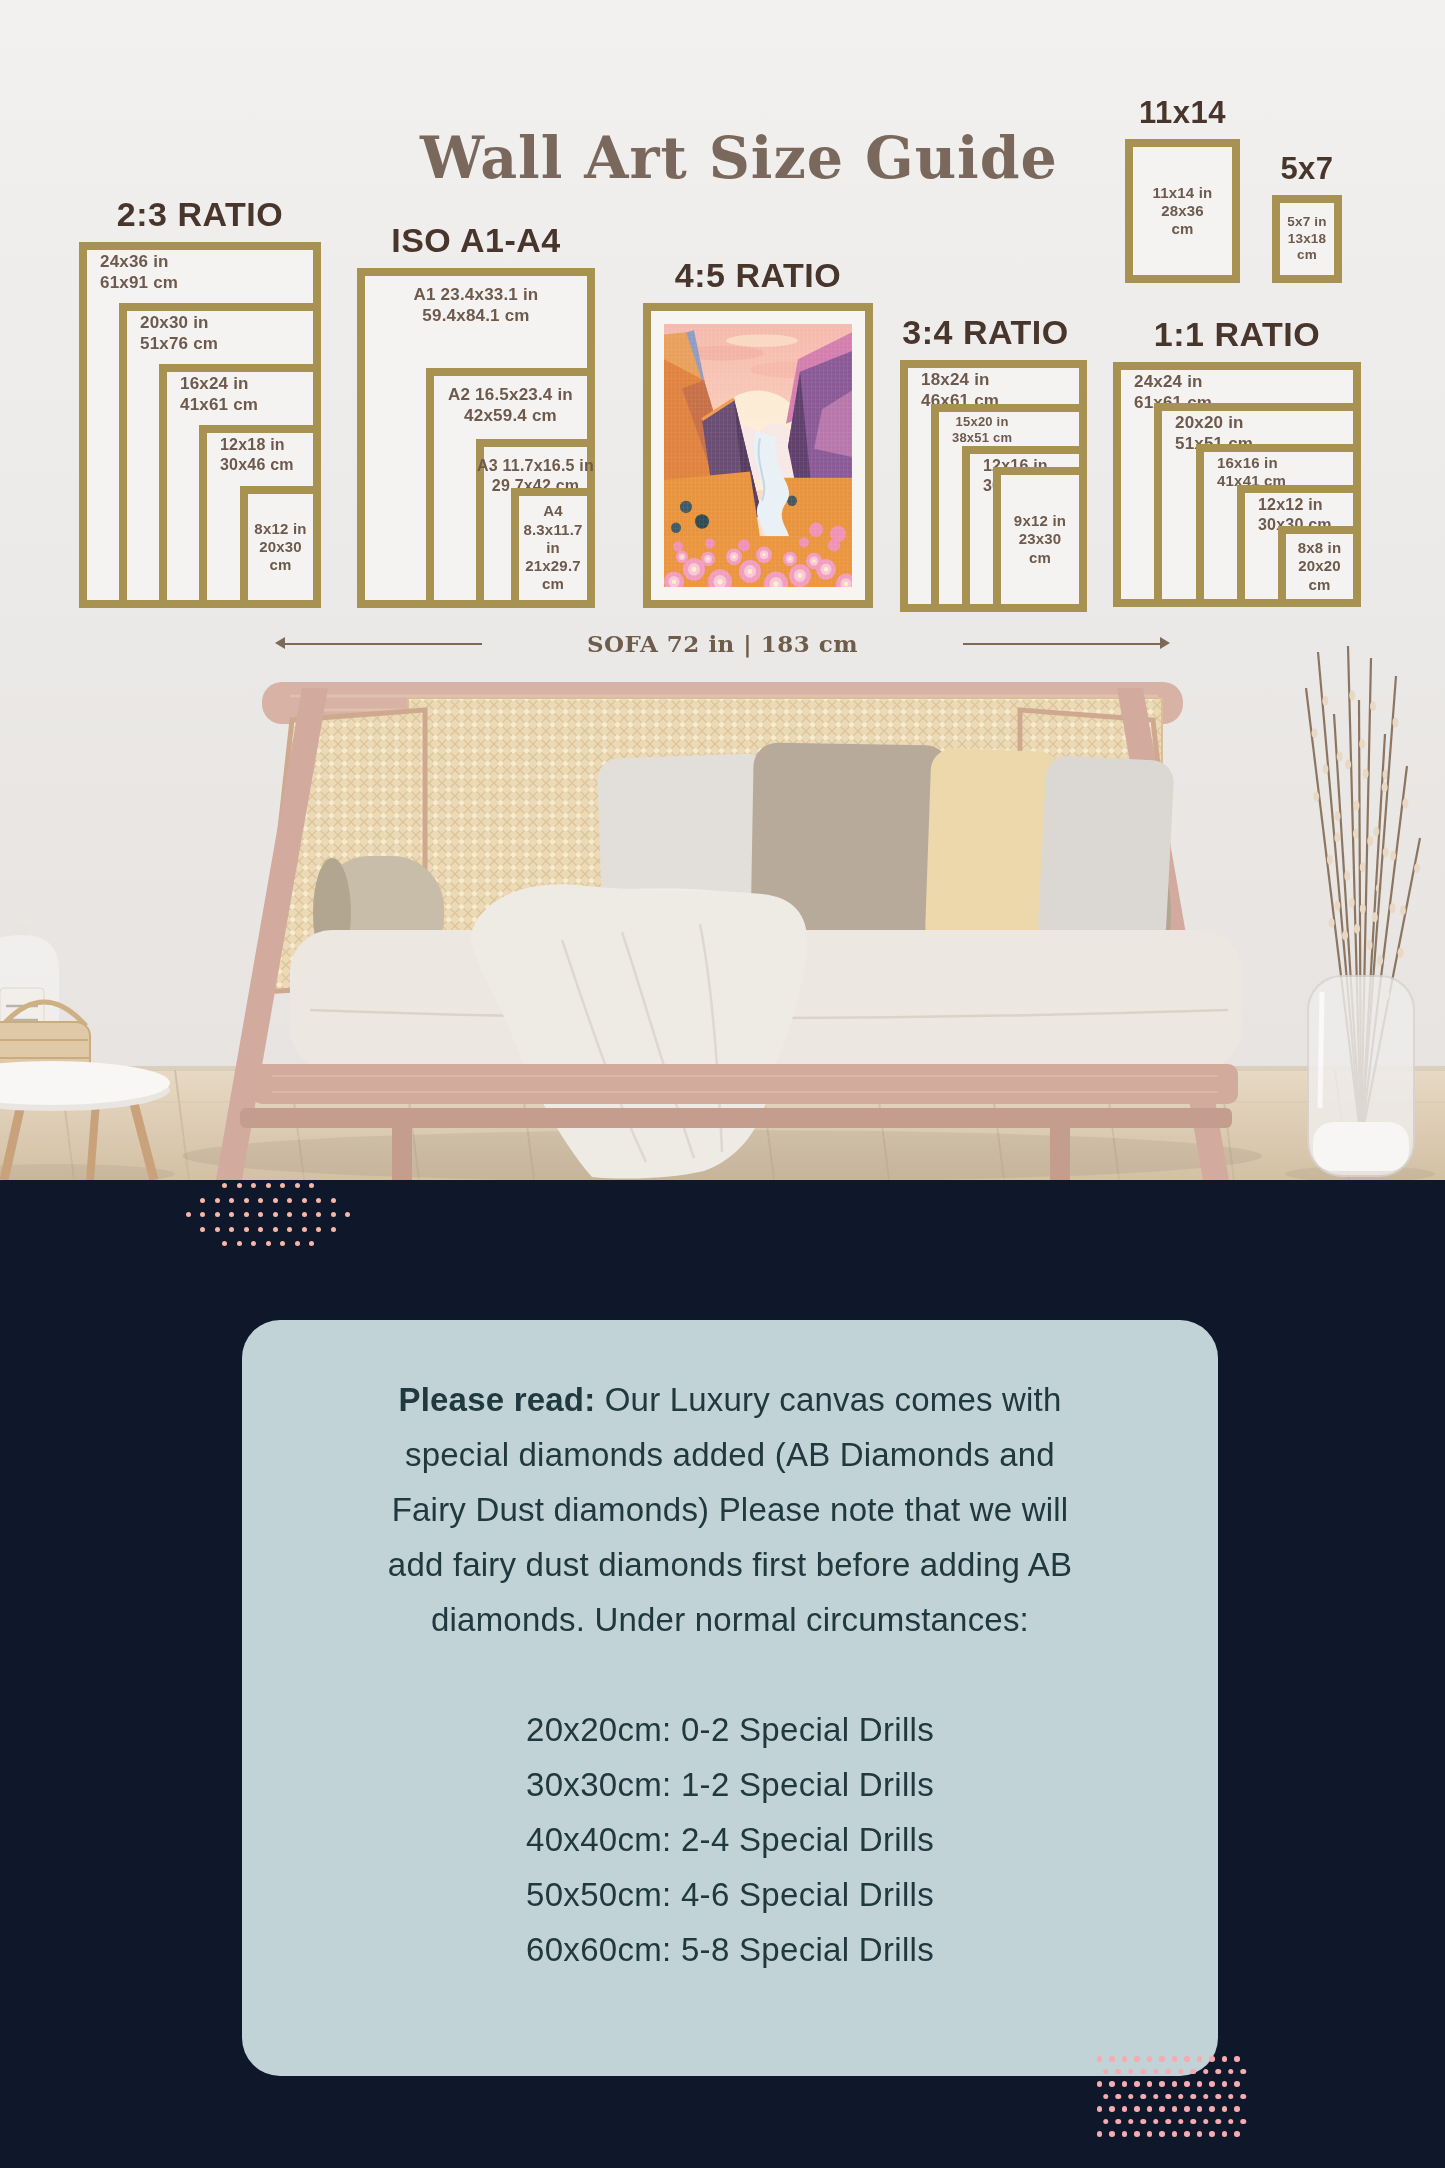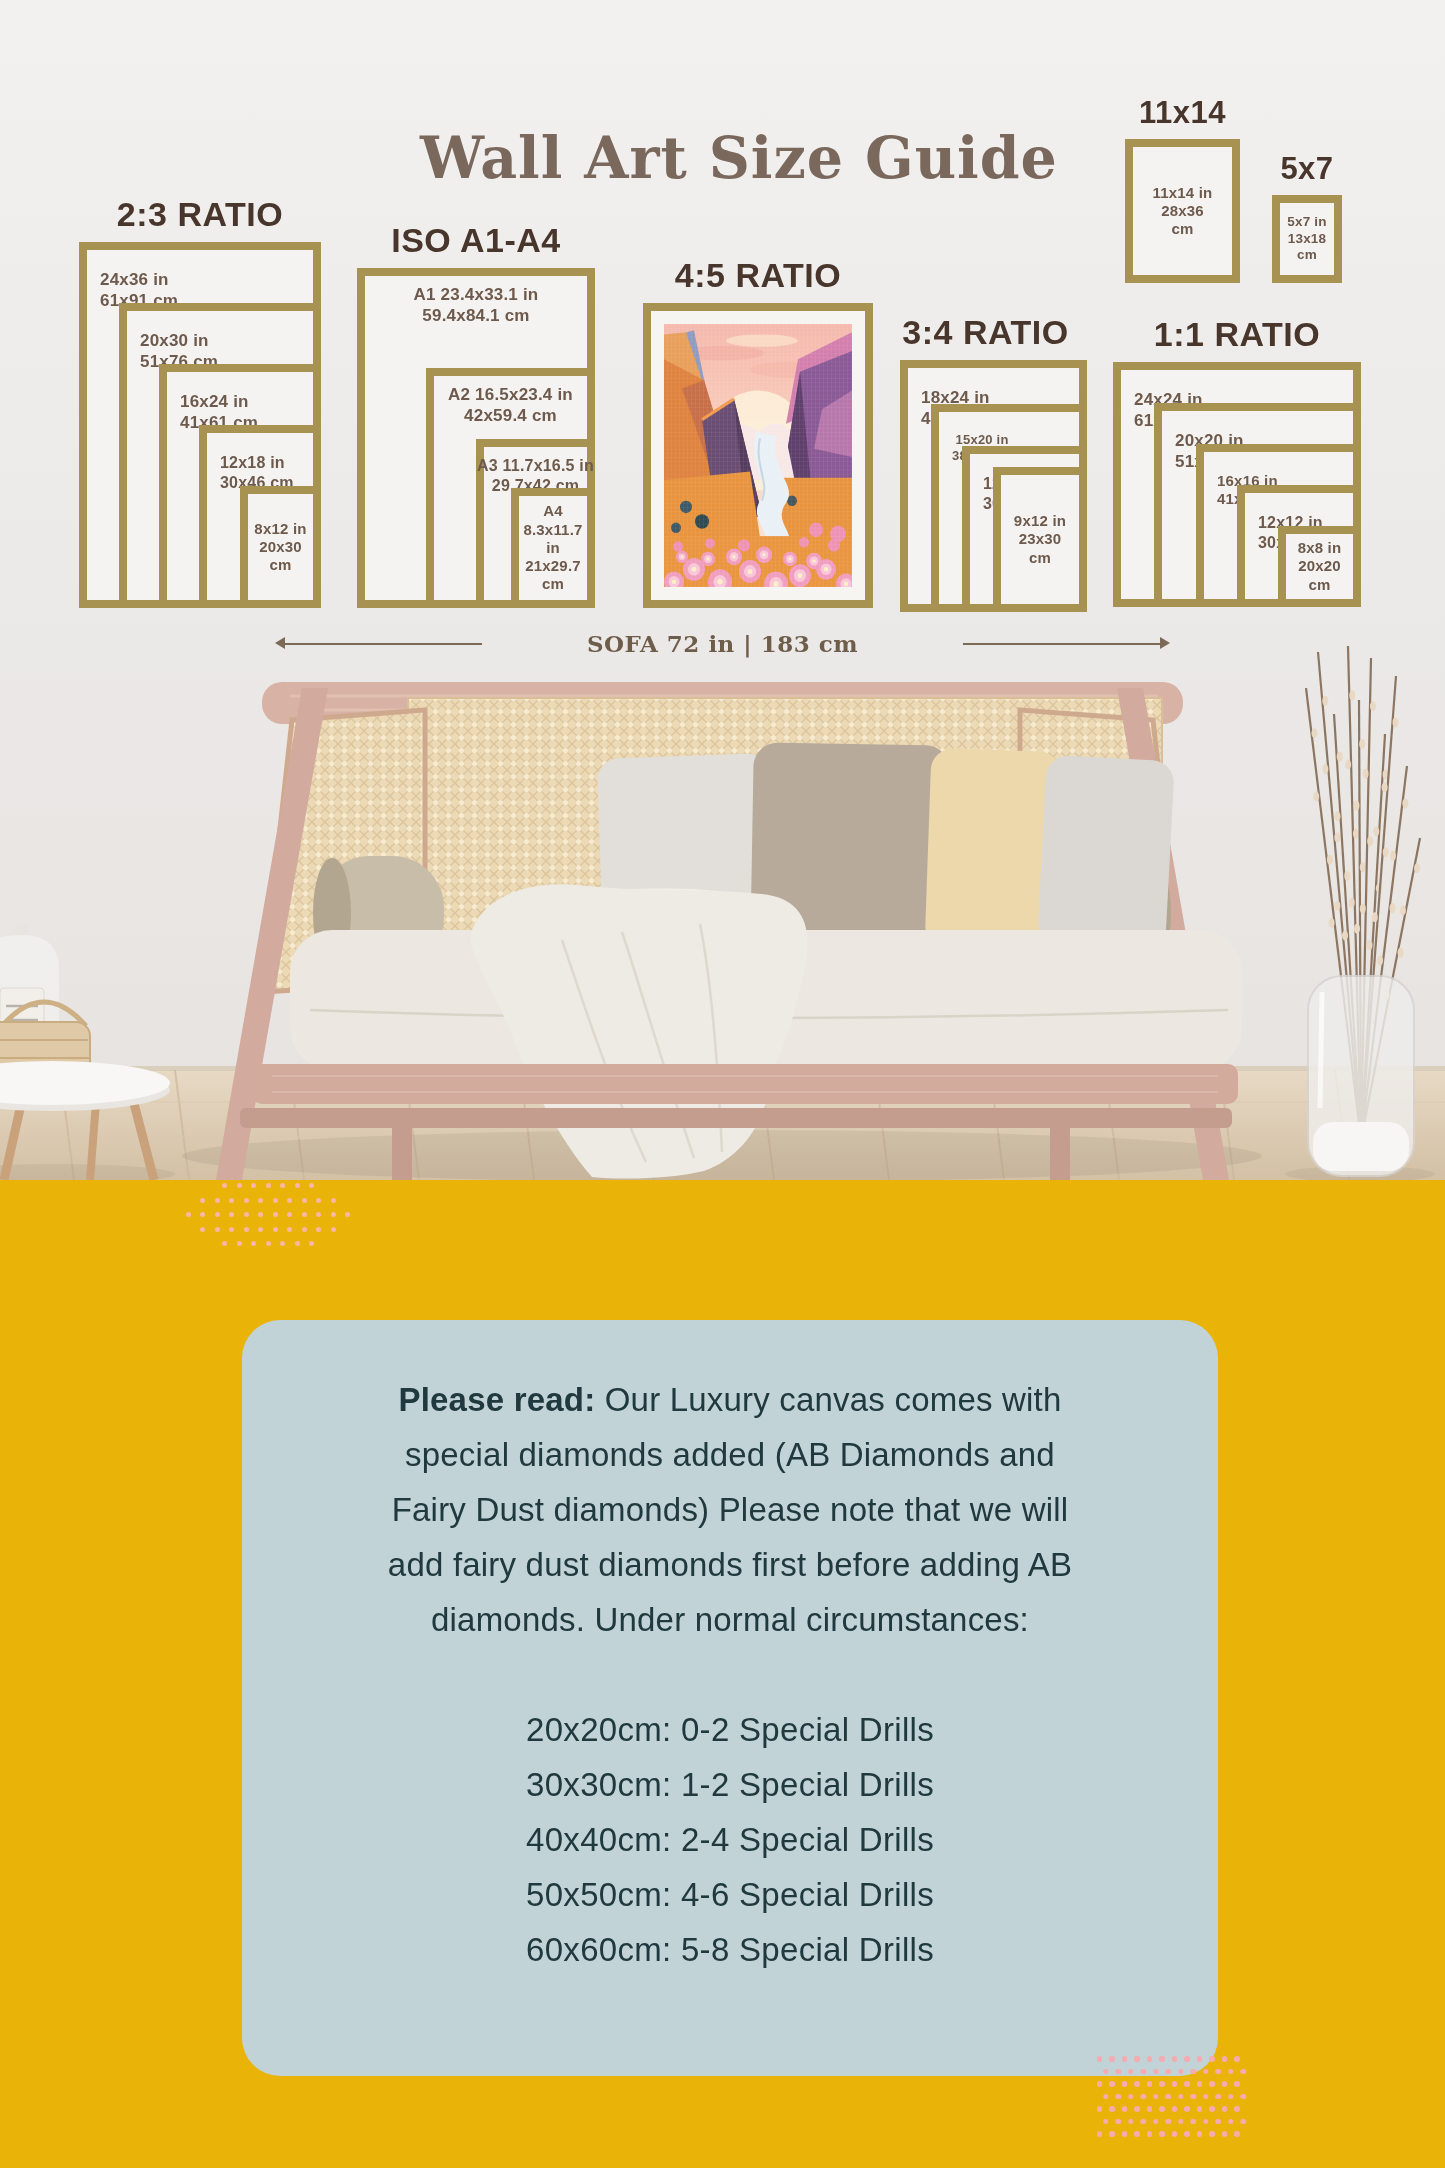--- a/index.html
+++ b/index.html
@@ -13,38 +13,38 @@
               font-family:"DejaVu Serif",serif;font-weight:700;font-size:57px;
               color:#7a685c;letter-spacing:1px;}
   #overlay{position:absolute;inset:0;}
   .group-title{position:absolute;font-weight:700;color:#48362c;text-align:center;
                font-size:34px;letter-spacing:.5px;height:40px;line-height:40px;}
   .group-box{position:absolute;}
   .frame{position:absolute;right:0;bottom:0;box-sizing:border-box;
          border:8px solid #a79252;background:#f5f3f1;}
   .lbl{position:absolute;font-weight:700;color:#6d5a4d;line-height:1.22;
        white-space:pre-line;letter-spacing:.2px;}
-  .lbl.tl{top:20px;left:13px;}
+  .lbl.tl{top:2px;left:13px;}
   .lbl.tc{top:9px;left:50%;transform:translateX(-50%);width:max-content;text-align:center;}
   .lbl.c{inset:0;display:flex;align-items:center;justify-content:center;text-align:center;}
   .artframe{position:absolute;box-sizing:border-box;border:8px solid #a79252;
             background:#f7f5f2;padding:13px;}
   .artframe svg{width:100%;height:100%;display:block;}
   
   .measure{position:absolute;top:630px;left:0;width:1445px;display:flex;align-items:center;
            justify-content:center;gap:105px;z-index:5;}
   .mtext{font-family:"DejaVu Serif",serif;font-size:23px;font-weight:700;
          color:#6f5d4b;letter-spacing:.5px;}
   .mline{position:relative;height:0;border-top:2.5px solid #7b6a57;width:202px;}
   .mline.left::before{content:"";position:absolute;left:-11px;top:-8px;
         border:6px solid transparent;border-right:10px solid #7b6a57;}
   .mline.right::after{content:"";position:absolute;right:-11px;top:-8px;
         border:6px solid transparent;border-left:10px solid #7b6a57;}
   
-  .lower{position:absolute;left:0;top:1180px;width:1445px;height:988px;background:#eab308;}
+  .lower{position:absolute;left:0;top:1180px;width:1445px;height:988px;background:#0f172a;}
   .notice{position:absolute;left:242px;top:140px;width:976px;height:756px;
           background:#c2d3d7;border-radius:38px;box-sizing:border-box;
           padding:52px 64px 0;text-align:center;color:#20393f;}
   .ntext{font-size:33px;line-height:55px;letter-spacing:.2px;}
   .ntext b{font-weight:700;}
   .pre{white-space:pre-line;}
   #drills{margin-top:55px;font-size:33px;line-height:55px;letter-spacing:.3px;}
   
   .dots{position:absolute;display:flex;flex-direction:column;pointer-events:none;}
   .drow{display:flex;justify-content:center;}

